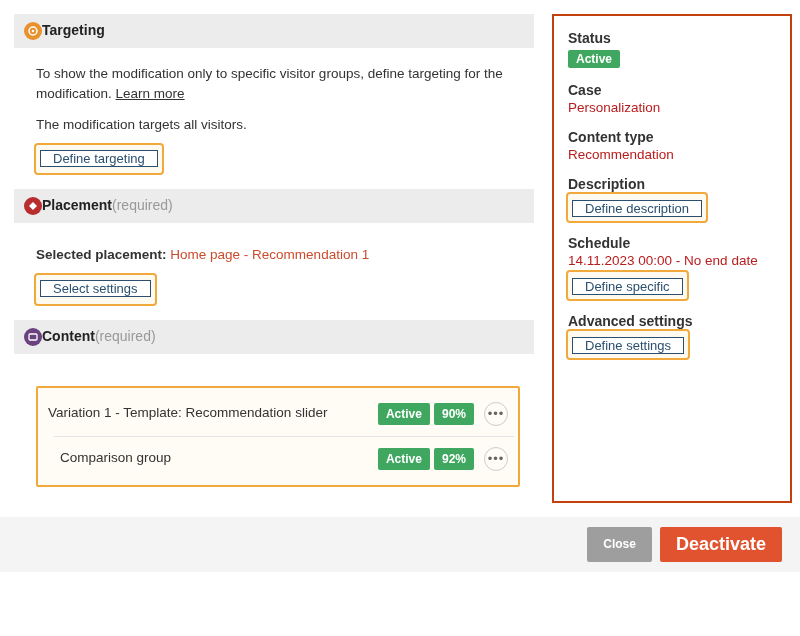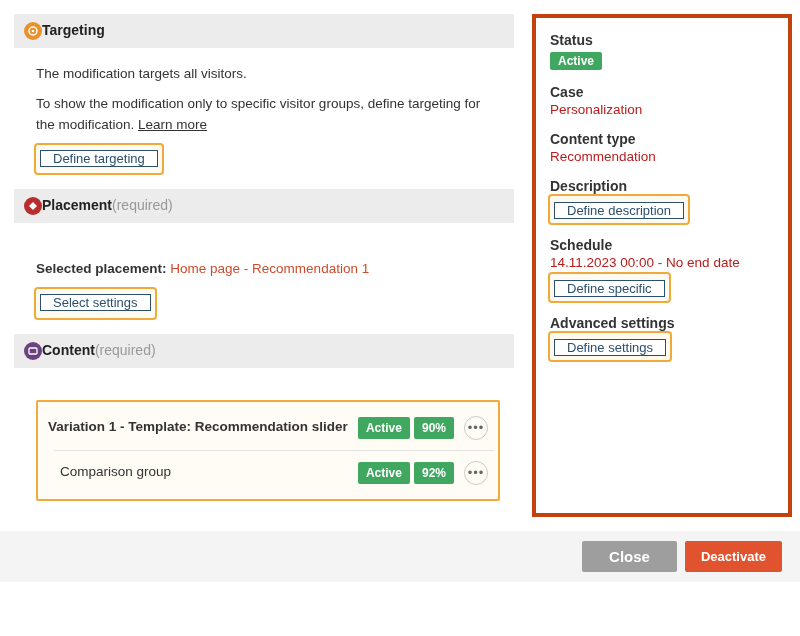--- a/index.html
+++ b/index.html
@@ -10,22 +10,22 @@
       background: #fff;
       width: 800px;
     }
     .layout {
       display: flex;
       padding: 14px 8px 14px 14px;
       gap: 18px;
     }
     .main { flex: 1; }
     .side {
-      width: 260px;
-      border: 4px solid #c2410c;
+      width: 240px;
+      border: 2px solid #c2410c;
       padding: 14px 22px 14px 14px;
     }
 
     .section-header {
       background: #edecec;
       display: flex;
       align-items: flex-start;
       padding: 8px 10px;
       font-weight: 600;
       gap: 0;
@@ -51,39 +51,39 @@
       font-size: 13px;
       cursor: pointer;
     }
     .highlight-wrap {
       display: inline-block;
       padding: 4px;
       background: rgba(255,165,0,0.06);
       outline: 2px solid #f2a93c;
       border-radius: 2px;
     }
-    .sel-placement-line { margin-bottom: 12px; margin-top: 20px; }
+    .sel-placement-line { margin-bottom: 12px; margin-top: 6px; }
     .sel-placement-line .label { font-weight: 600; }
     .sel-placement-line .value { color: #cc4b2c; }
 
     .content-box {
       border: 2px solid #f2a93c;
       border-radius: 2px;
       padding: 4px;
       background: rgba(255,165,0,0.04);
       margin-top: 16px;
     }
     .row {
       display: flex;
       align-items: center;
       padding: 10px 6px;
     }
     .row + .row { border-top: 1px solid #e4e4e4; margin-left: 12px; }
     .row .label { flex: 1; }
-    .row.bold .label { font-weight: 700; }
+    .row.bold .label { font-weight: 400; }
     .badge {
       background: #3fa75f;
       color: #fff;
       font-size: 12px;
       font-weight: 600;
       padding: 2px 8px;
       border-radius: 2px;
       margin-right: 4px;
     }
     .kebab {
@@ -119,32 +119,32 @@
       background: #f4f4f4;
       padding: 10px 18px;
       display: flex;
       justify-content: flex-end;
       gap: 8px;
     }
     .btn-close {
       background: #9e9e9e;
       border: none;
       color: #fff;
-      padding: 7px 27px;
-      font-size: 15px;
+      padding: 7px 16px;
+      font-size: 12px;
       font-weight: 600;
       border-radius: 2px;
       cursor: pointer;
     }
     .btn-deactivate {
       background: #e1532e;
       border: none;
       color: #fff;
       padding: 7px 16px;
-      font-size: 13px;
+      font-size: 18px;
       font-weight: 600;
       border-radius: 2px;
       cursor: pointer;
     }
 
     
     .circle-icon {
       width: 18px; height: 18px;
       border-radius: 50%;
       display: inline-flex;
@@ -165,24 +165,24 @@
     <div class="section-header">
       <span class="circle-icon ic-target">
         <svg viewBox="0 0 10 10">
             <circle cx="5" cy="5" r="4" fill="none" stroke="#fff" stroke-width="1.5"></circle>
             <circle cx="5" cy="5" r="1.3" fill="#fff"></circle>
           </svg>
       </span>
       <span>Targeting</span>
     </div>
     <div class="section-body">
-      <p>The modification targets all visitors.</p>
       <p>
         <span>To show the modification only to specific visitor groups, define targeting for the modification. </span><span class="learn-more">Learn more</span>
       </p>
+      <p>The modification targets all visitors.</p>
       <span class="highlight-wrap">
         <button class="btn">Define targeting</button>
       </span>
     </div>
 
     <div class="section-header">
       <span class="circle-icon ic-place">
         <svg viewBox="0 0 10 10">
             <path d="M5 1 L9 5 L5 9 L1 5 Z" fill="#fff"></path>
           </svg>

